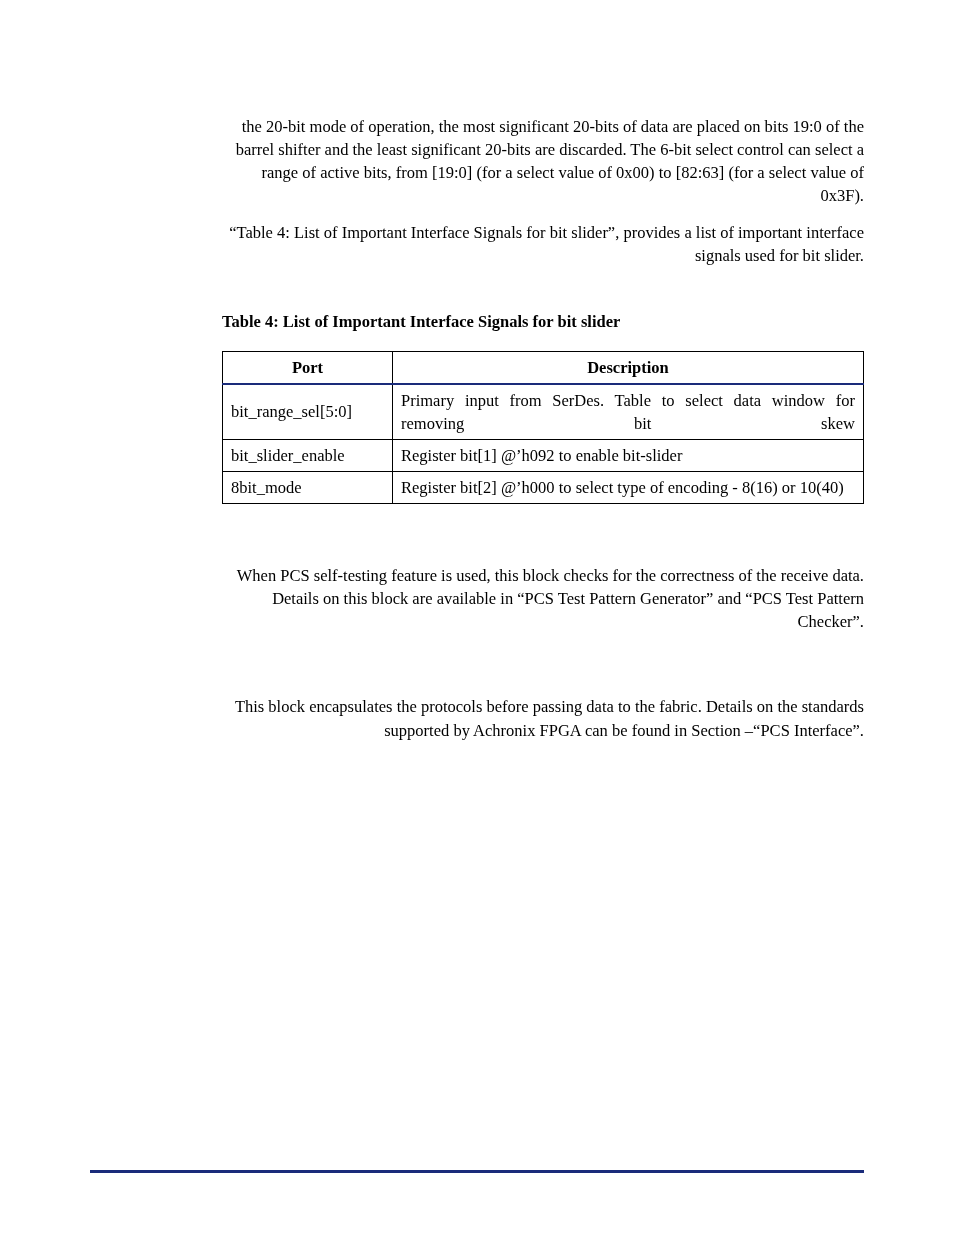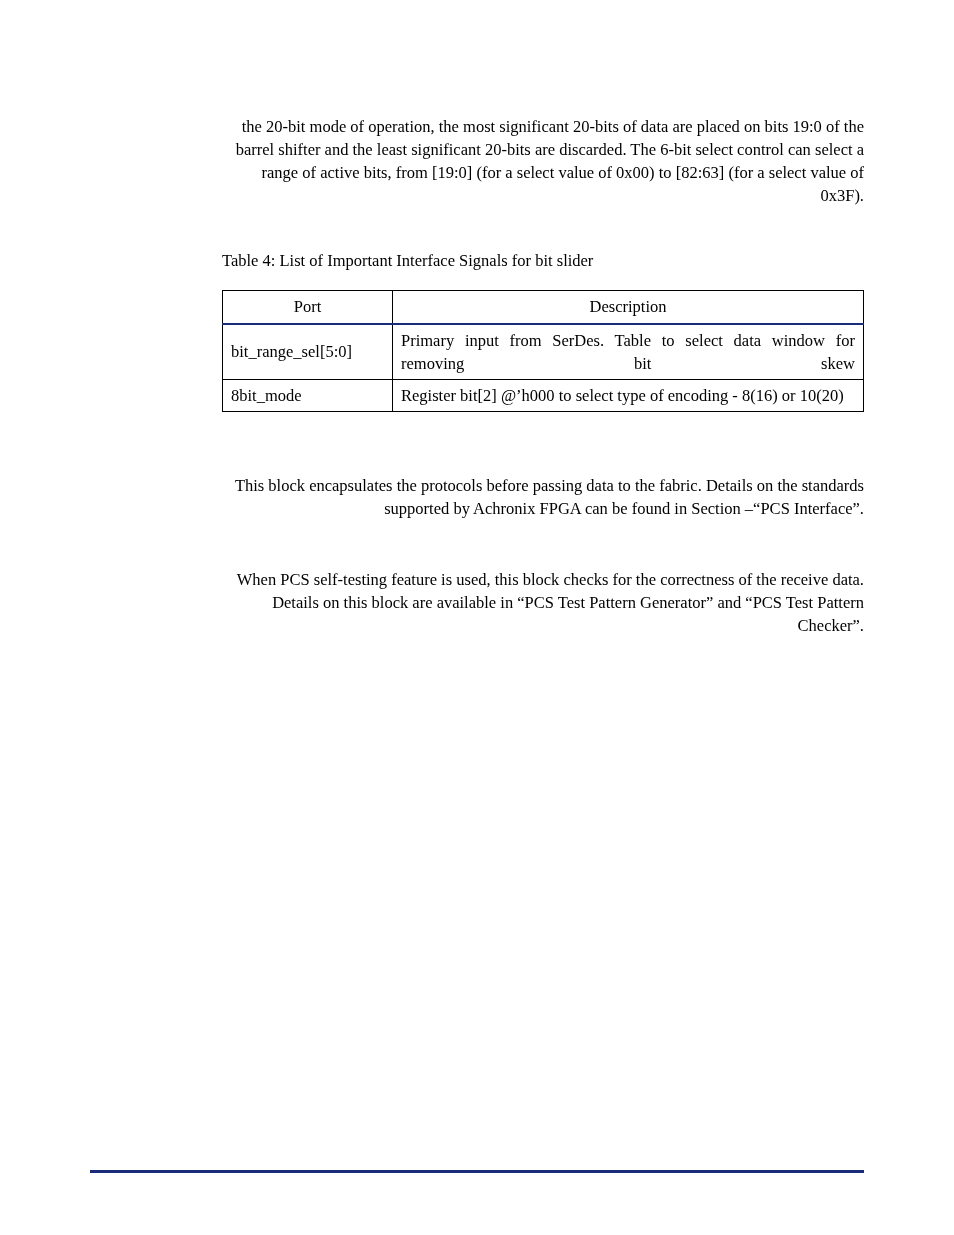--- a/index.html
+++ b/index.html
@@ -14,38 +14,38 @@
       position: relative;
     }
     .page {
       padding: 115px 90px 0 222px;
     }
     .para {
       margin-bottom: 14px;
       text-align: right;
     }
     .table-caption {
-      font-weight: normal;
+      font-weight: bold;
       margin-top: 42px;
       margin-bottom: 18px;
     }
     table.signal-table {
       border-collapse: collapse;
       width: 100%;
       margin-bottom: 60px;
     }
     table.signal-table th,
     table.signal-table td {
       border: 1px solid #000;
       padding: 4px 8px;
       vertical-align: middle;
       font-weight: normal;
     }
     table.signal-table th {
-      font-weight: normal;
+      font-weight: bold;
     }
     table.signal-table .thead-row th {
       border-bottom: 2.5px solid #1a2b7a;
     }
     table.signal-table .port-col {
       width: 170px;
     }
     table.signal-table td.desc-justify {
       text-align: justify;
       text-align-last: justify;
@@ -63,40 +63,45 @@
       bottom: 62px;
       height: 3px;
       background: #1a2b7a;
     }
   </style>
 </head>
 <body>
 
 <div class="page">
   <p class="para">the 20-bit mode of operation, the most significant 20-bits of data are placed on bits 19:0 of the barrel shifter and the least significant 20-bits are discarded. The 6-bit select control can select a range of active bits, from [19:0] (for a select value of 0x00) to [82:63] (for a select value of 0x3F).</p>
+  <p class="para">“Table 4: List of Important Interface Signals for bit slider”, provides a list of important interface signals used for bit slider.</p>
 
   <p class="table-caption">Table 4: List of Important Interface Signals for bit slider</p>
 
   <table class="signal-table">
     <thead>
       <tr class="thead-row">
         <th class="port-col">Port</th>
         <th>Description</th>
       </tr>
     </thead>
     <tbody>
       <tr>
         <td>bit_range_sel[5:0]</td>
         <td class="desc-justify">Primary input from SerDes.  Table to select data window for removing bit skew</td>
       </tr>
       <tr>
+        <td>bit_slider_enable</td>
+        <td>Register bit[1] @’h092 to enable bit-slider</td>
+      </tr>
+      <tr>
         <td>8bit_mode</td>
-        <td>Register bit[2] @’h000 to select type of encoding - 8(16) or 10(20)</td>
+        <td>Register bit[2] @’h000 to select type of encoding - 8(16) or 10(40)</td>
       </tr>
     </tbody>
   </table>
 
+  <p class="para section-gap2">When PCS self-testing feature is used, this block checks for the correctness of the receive data. Details on this block are available in “PCS Test Pattern Generator” and “PCS Test Pattern Checker”.</p>
+
   <p class="para section-gap">This block encapsulates the protocols before passing data to the fabric. Details on the standards supported by Achronix FPGA can be found in Section –“PCS Interface”.</p>
-
-  <p class="para section-gap2">When PCS self-testing feature is used, this block checks for the correctness of the receive data. Details on this block are available in “PCS Test Pattern Generator” and “PCS Test Pattern Checker”.</p>
 </div>
 
 <div class="footer-rule"></div>
 
 </body></html>

